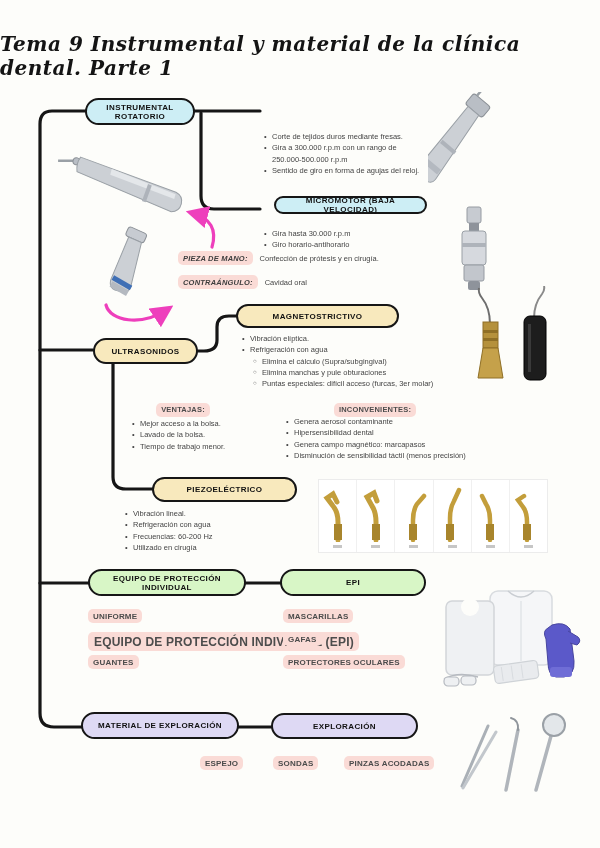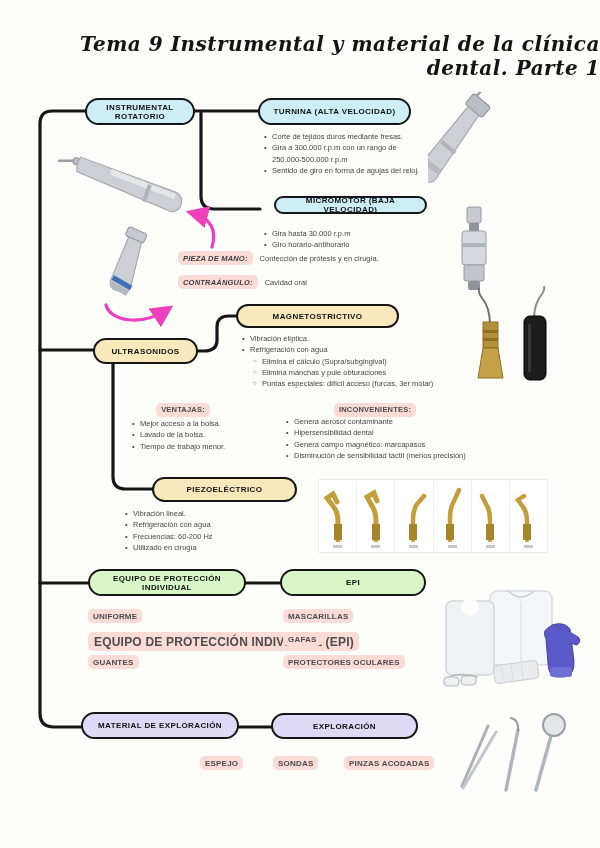--- a/index.html
+++ b/index.html
@@ -1,18 +1,18 @@
 <!DOCTYPE html>
 <html><head>
 <meta charset="utf-8">
 <style>
   html,body{margin:0;padding:0;}
   body{background:#e9e9e9;font-family:"Liberation Sans",sans-serif;}
   .page{position:relative;width:600px;height:848px;margin:0 auto;background:#fdfdfa;overflow:hidden;}
-  .title{position:absolute;top:32px;left:0;width:600px;text-align:right;
+  .title{position:absolute;top:32px;left:0;width:600px;text-align:left;
          font-family:"DejaVu Serif",serif;font-style:italic;font-weight:bold;
          font-size:20px;color:#141414;letter-spacing:0.5px;}
   svg.overlay{position:absolute;left:0;top:0;z-index:0;}
   .node{position:absolute;z-index:2;display:flex;align-items:center;justify-content:center;
         border:2.5px solid #161616;border-radius:14px;box-sizing:border-box;
         font-weight:bold;font-size:8px;color:#111;text-align:center;letter-spacing:0.4px;
         padding:0 4px;}
   .bg-cyan{background:#cdeef5;}
   .bg-yellow{background:#f8e9bd;}
   .bg-green{background:#d8f6c6;}
@@ -66,23 +66,20 @@
     <g stroke="#ee3fbc" stroke-width="3.2" fill="none" stroke-linecap="round">
       <path d="M 212,247 C 217,230 211,218 192,213" marker-end="url(#ah)"></path>
       <path d="M 106,305 C 110,321 141,327 168,309" marker-end="url(#ah)"></path>
     </g>
   </svg>
 
   <div class="node bg-cyan" style="left:85px;top:98px;width:110px;height:27px;">
     <span>INSTRUMENTAL ROTATORIO</span>
   </div>
 
-  <div class="node bg-cyan" style="left:258px;top:98px;width:153px;height:27px;">
-    <span>TURNINA (ALTA VELOCIDAD)</span>
-  </div>
 
   <ul class="bul" style="left:263px;top:131px;width:163px;">
     <li>Corte de tejidos duros mediante fresas.</li>
     <li>Gira a 300.000 r.p.m con un rango de 250.000-500.000 r.p.m</li>
     <li>Sentido de giro en forma de agujas del reloj.</li>
   </ul>
 
   <div class="node bg-cyan" style="left:274px;top:196px;width:153px;height:18px;">
     <span>MICROMOTOR (BAJA VELOCIDAD)</span>
   </div>

